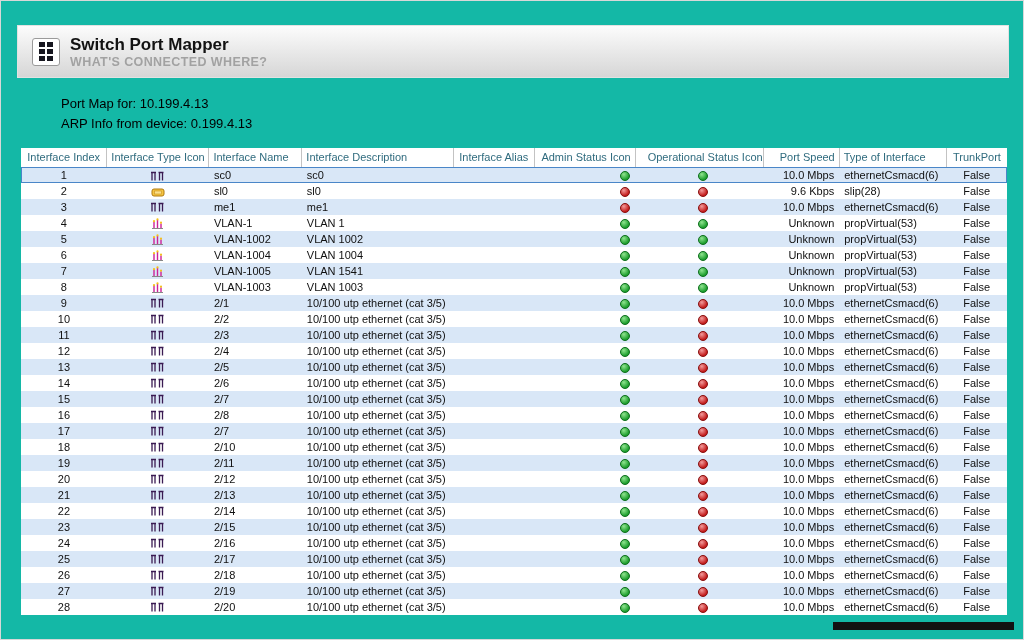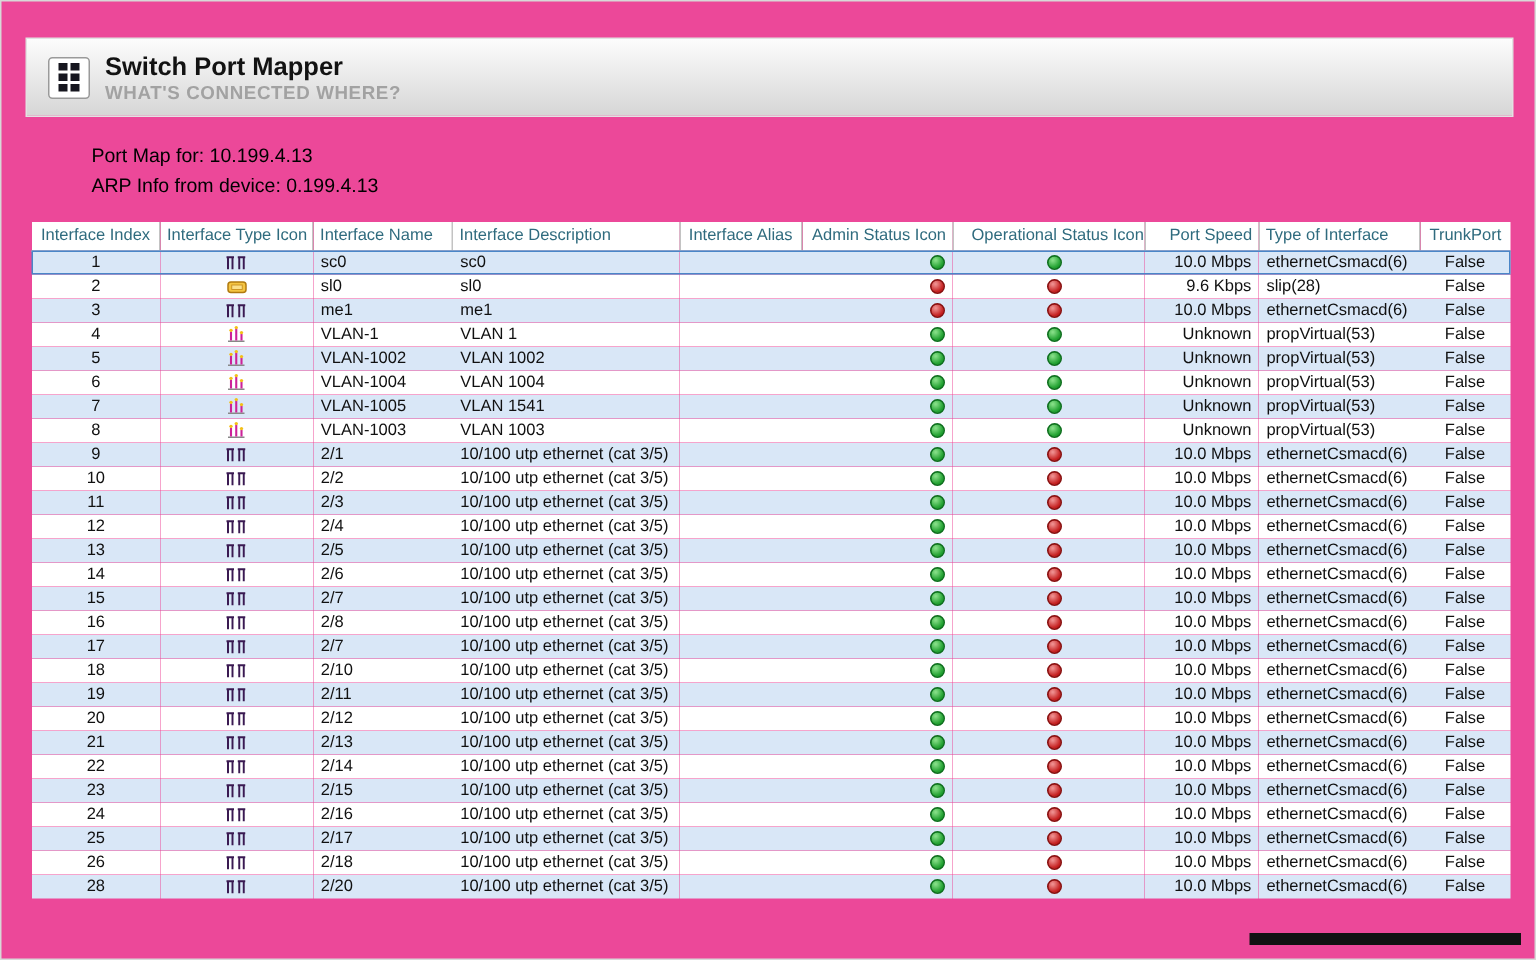--- a/index.html
+++ b/index.html
@@ -6,21 +6,21 @@
   body {
     width: 1024px; height: 640px;
     background: #ffffff;
     font-family: "Liberation Sans", sans-serif;
     position: relative;
     overflow: hidden;
   }
   .app {
     position: absolute; inset: 0;
     border: 1px solid #d8d8d8;
-    background: #ec4899;
+    background: #14b8a6;
   }
   
   .banner {
     margin: 24px 14px 0 16px;
     height: 53px;
     background: linear-gradient(#fcfcfc, #d6d6d6);
     border: 1px solid #e2e2e2;
     display: flex;
     align-items: center;
     padding-left: 14px;
@@ -524,20 +524,34 @@
           <td class="c2">2/18</td>
           <td class="c3">10/100 utp ethernet (cat 3/5)</td>
           <td class="c4"></td>
           <td class="c5"><span class="dot green"></span></td>
           <td class="c6"><span class="dot red"></span></td>
           <td class="c7">10.0 Mbps</td>
           <td class="c8">ethernetCsmacd(6)</td>
           <td class="c9">False</td>
         </tr>
         <tr>
+          <td class="c0">27</td>
+          <td class="c1"><span class="icon"><svg width="15" height="11" viewBox="0 0 15 11">
+                <path d="M1 1.5 h5 M2 1.5 v8 M5 1.5 v8 M8.5 1.5 h5 M9.5 1.5 v8 M12.5 1.5 v8" stroke="#3a1a52" stroke-width="1.3" fill="none"></path>
+              </svg></span></td>
+          <td class="c2">2/19</td>
+          <td class="c3">10/100 utp ethernet (cat 3/5)</td>
+          <td class="c4"></td>
+          <td class="c5"><span class="dot green"></span></td>
+          <td class="c6"><span class="dot red"></span></td>
+          <td class="c7">10.0 Mbps</td>
+          <td class="c8">ethernetCsmacd(6)</td>
+          <td class="c9">False</td>
+        </tr>
+        <tr>
           <td class="c0">28</td>
           <td class="c1"><span class="icon"><svg width="15" height="11" viewBox="0 0 15 11">
                 <path d="M1 1.5 h5 M2 1.5 v8 M5 1.5 v8 M8.5 1.5 h5 M9.5 1.5 v8 M12.5 1.5 v8" stroke="#3a1a52" stroke-width="1.3" fill="none"></path>
               </svg></span></td>
           <td class="c2">2/20</td>
           <td class="c3">10/100 utp ethernet (cat 3/5)</td>
           <td class="c4"></td>
           <td class="c5"><span class="dot green"></span></td>
           <td class="c6"><span class="dot red"></span></td>
           <td class="c7">10.0 Mbps</td>

